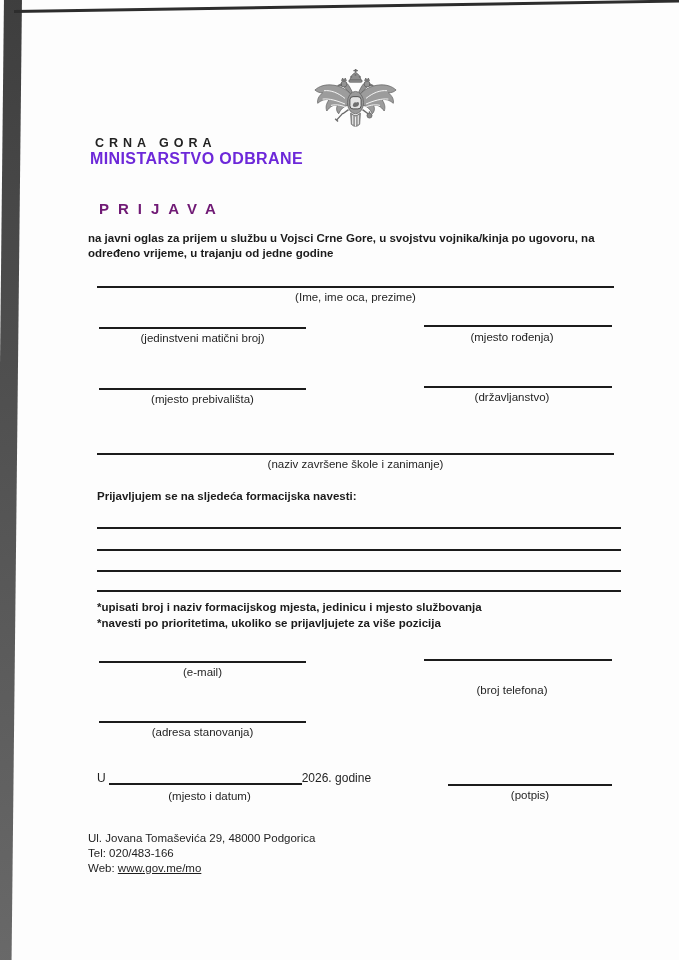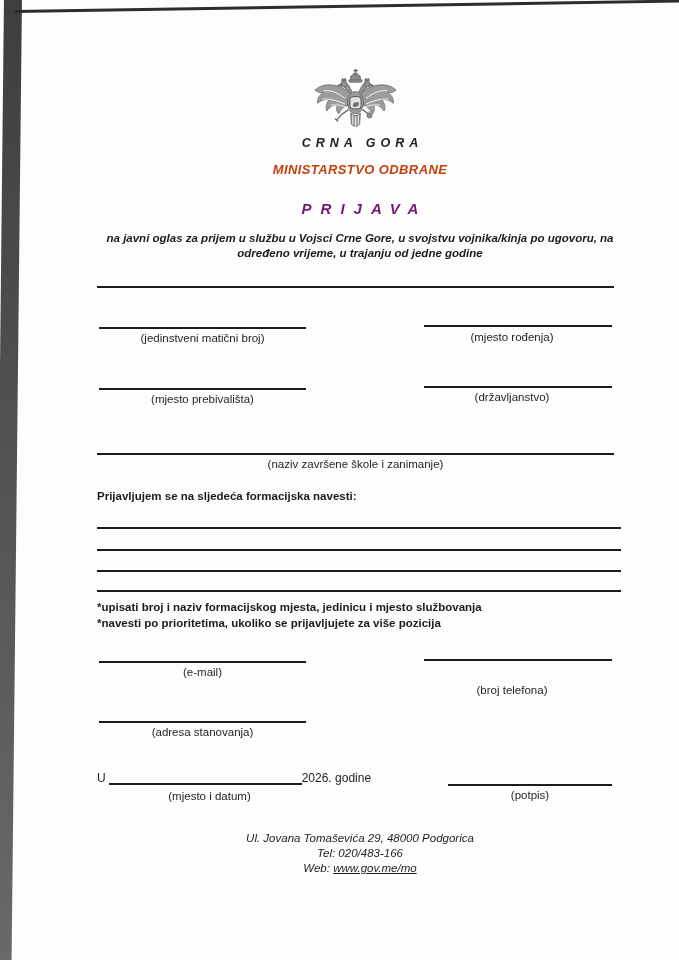--- a/index.html
+++ b/index.html
@@ -26,31 +26,31 @@
   .scan-topline {
     position: absolute;
     left: 14px; top: 10px;
     width: 668px; height: 3px;
     background: #2d2d2d;
     transform: rotate(-0.9deg);
     transform-origin: left center;
   }
 
   .abs { position: absolute; }
-  .center { text-align: center; font-style: italic; }
+  .center { text-align: left; }
 
   .country {
     left: 90px; top: 136px; width: 540px;
     font-size: 12.5px; font-weight: 700; letter-spacing: 5px; text-indent: 5px;
     color: #222;
   }
   .ministry {
-    left: 90px; top: 162px; width: 540px;
-    font-size: 13px; font-weight: 700; letter-spacing: 0.4px;
-    color: #c2410c;
+    left: 90px; top: 150px; width: 540px;
+    font-size: 16px; font-weight: 700; letter-spacing: 0.4px;
+    color: #6d28d9;
   }
   .doc-title {
     left: 90px; top: 200px; width: 540px;
     font-size: 15px; font-weight: 700; letter-spacing: 9px; text-indent: 9px;
     color: #701a75;
   }
   .doc-subtitle {
     left: 88px; top: 231px; width: 544px;
     font-size: 11.5px; font-weight: 700; line-height: 15px;
     color: #1b1b1b;
@@ -165,20 +165,21 @@
     </svg>
   </div>
 
   <div class="abs center country">CRNA GORA</div>
   <div class="abs center ministry">MINISTARSTVO ODBRANE</div>
 
   <div class="abs center doc-title">PRIJAVA</div>
   <div class="abs center doc-subtitle">na javni oglas za prijem u službu u Vojsci Crne Gore, u svojstvu vojnika/kinja po ugovoru, na određeno vrijeme, u trajanju od jedne godine</div>
 
   <div class="blank-line" style="left:97px; top:286px; width:517px;"></div>
+  <div class="field-label" style="left:97px; top:291px; width:517px;">(Ime, ime oca, prezime)</div>
 
   <div class="blank-line" style="left:99px; top:327px; width:207px;"></div>
   <div class="field-label" style="left:99px; top:332px; width:207px;">(jedinstveni matični broj)</div>
   <div class="blank-line" style="left:424px; top:325px; width:188px;"></div>
   <div class="field-label" style="left:418px; top:331px; width:188px;">(mjesto rođenja)</div>
 
   <div class="blank-line" style="left:99px; top:388px; width:207px;"></div>
   <div class="field-label" style="left:99px; top:393px; width:207px;">(mjesto prebivališta)</div>
   <div class="blank-line" style="left:424px; top:386px; width:188px;"></div>
   <div class="field-label" style="left:418px; top:391px; width:188px;">(državljanstvo)</div>

